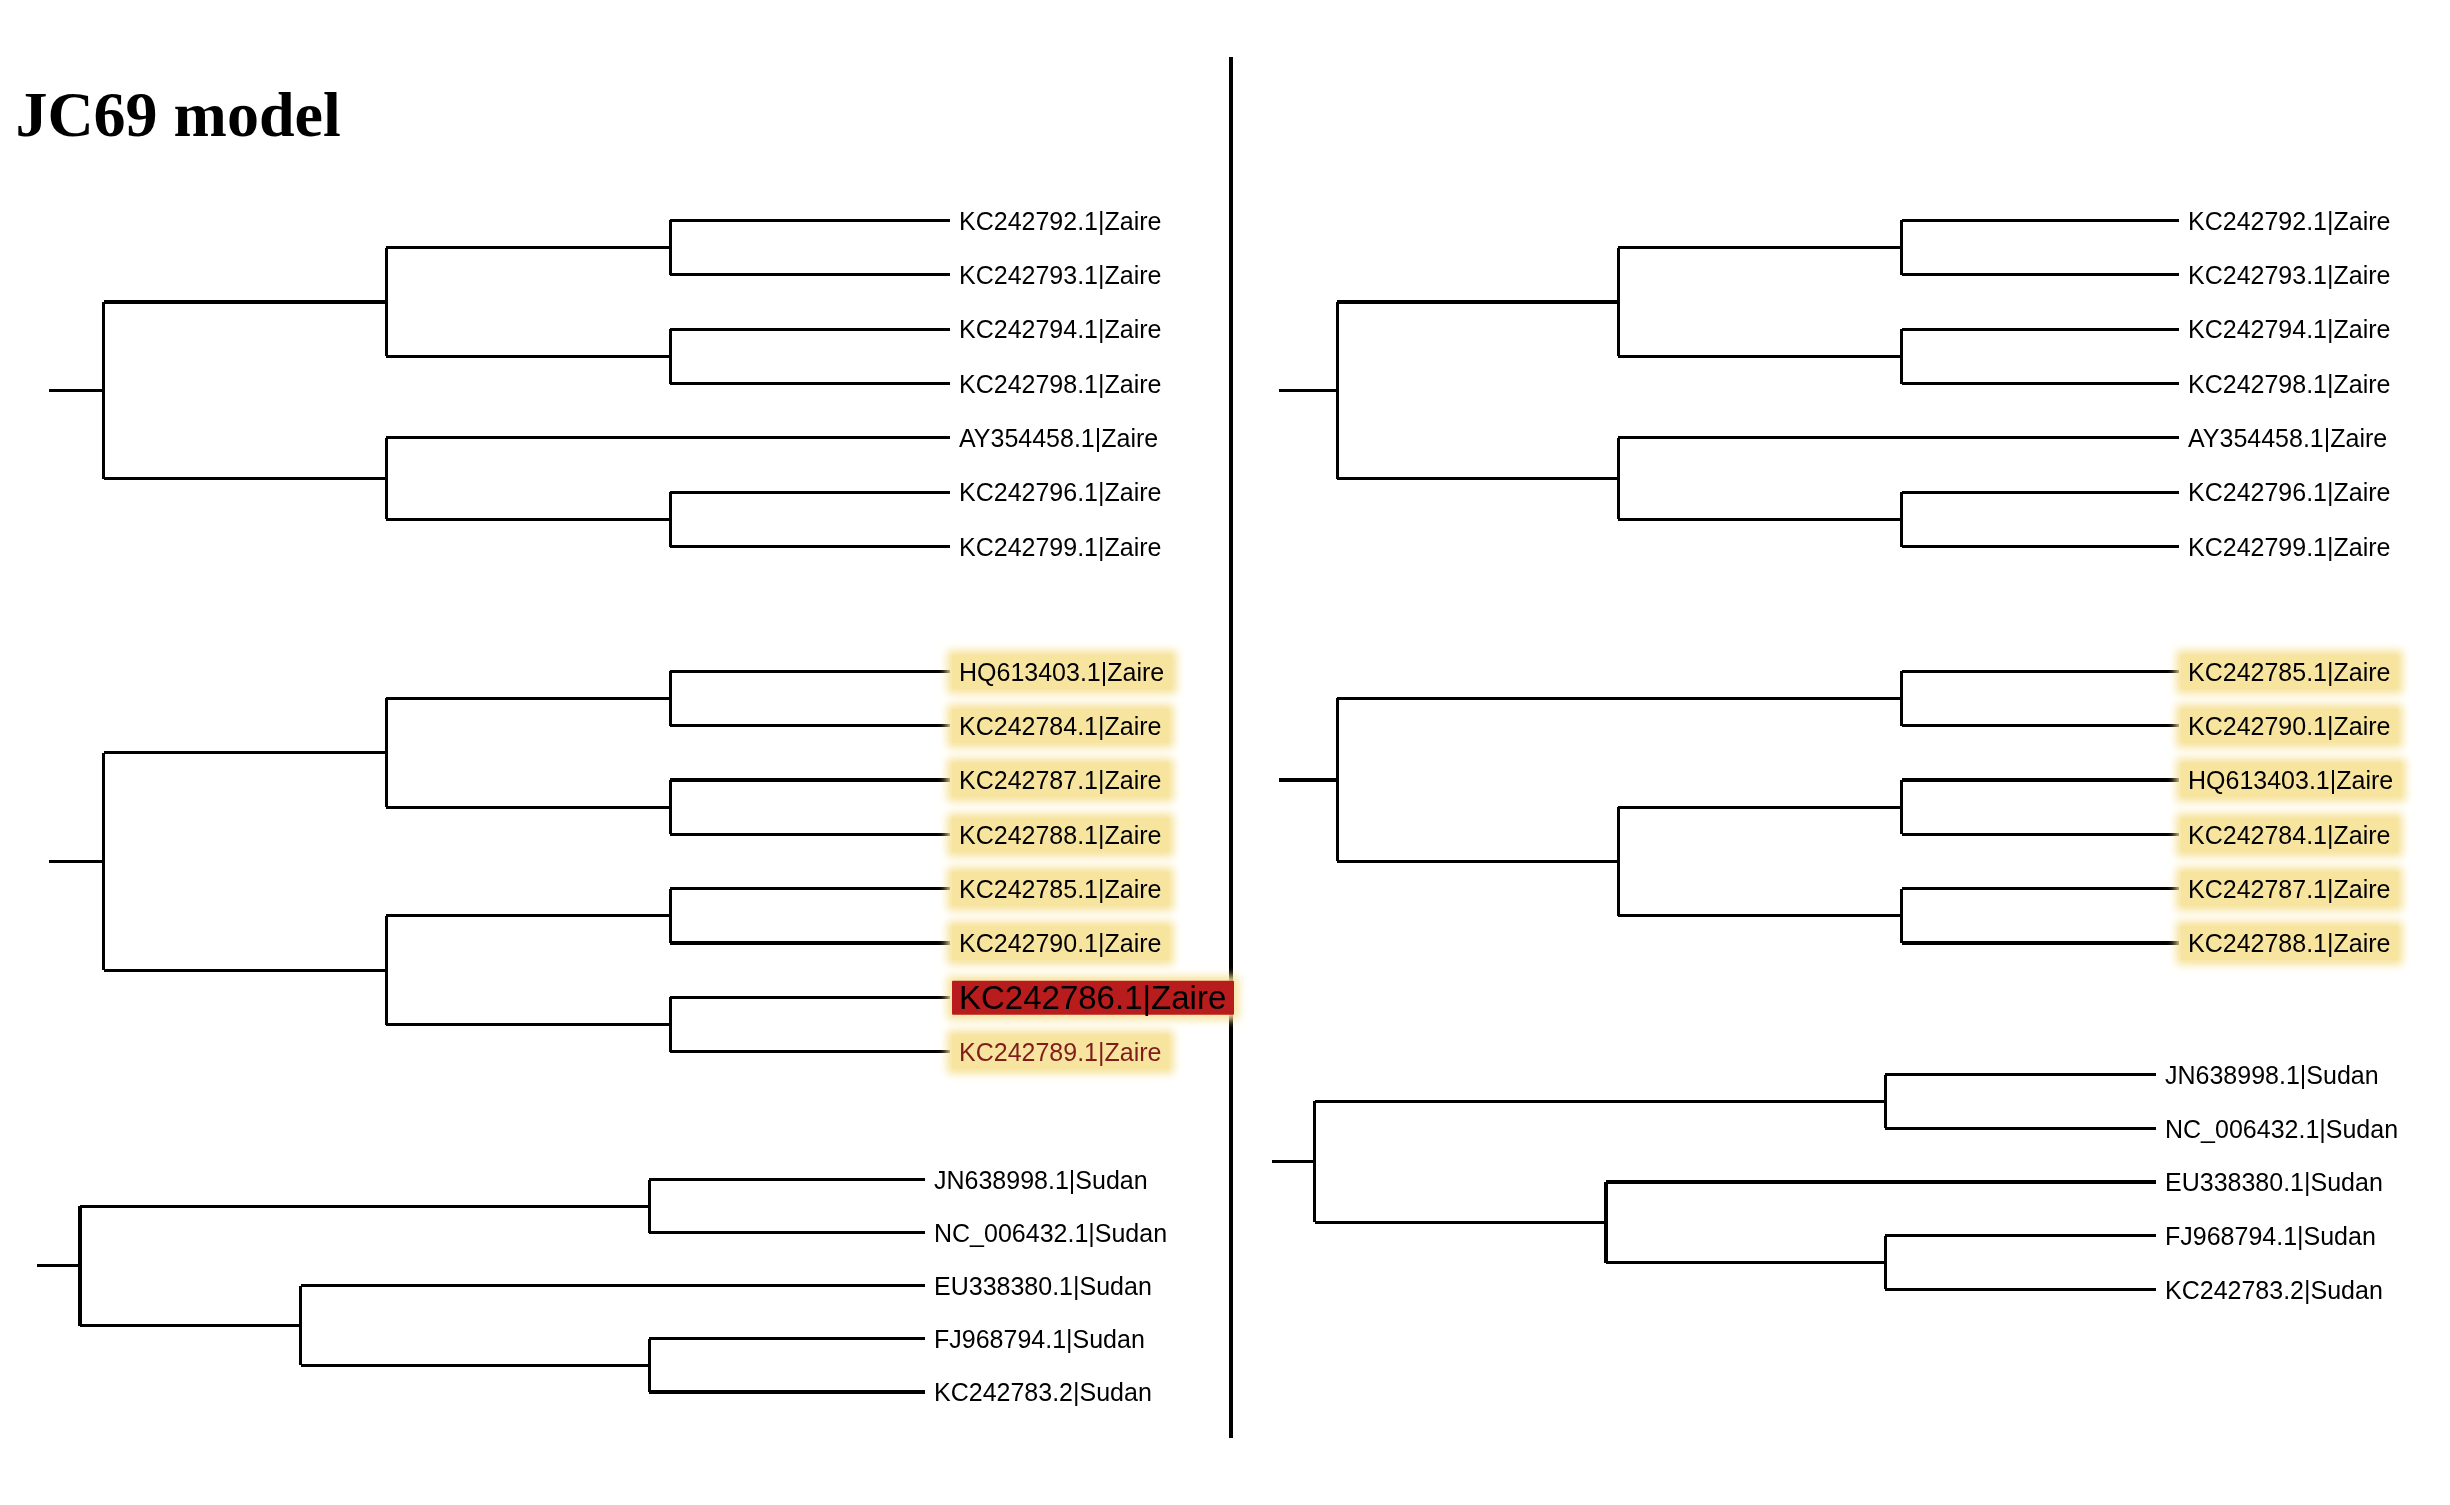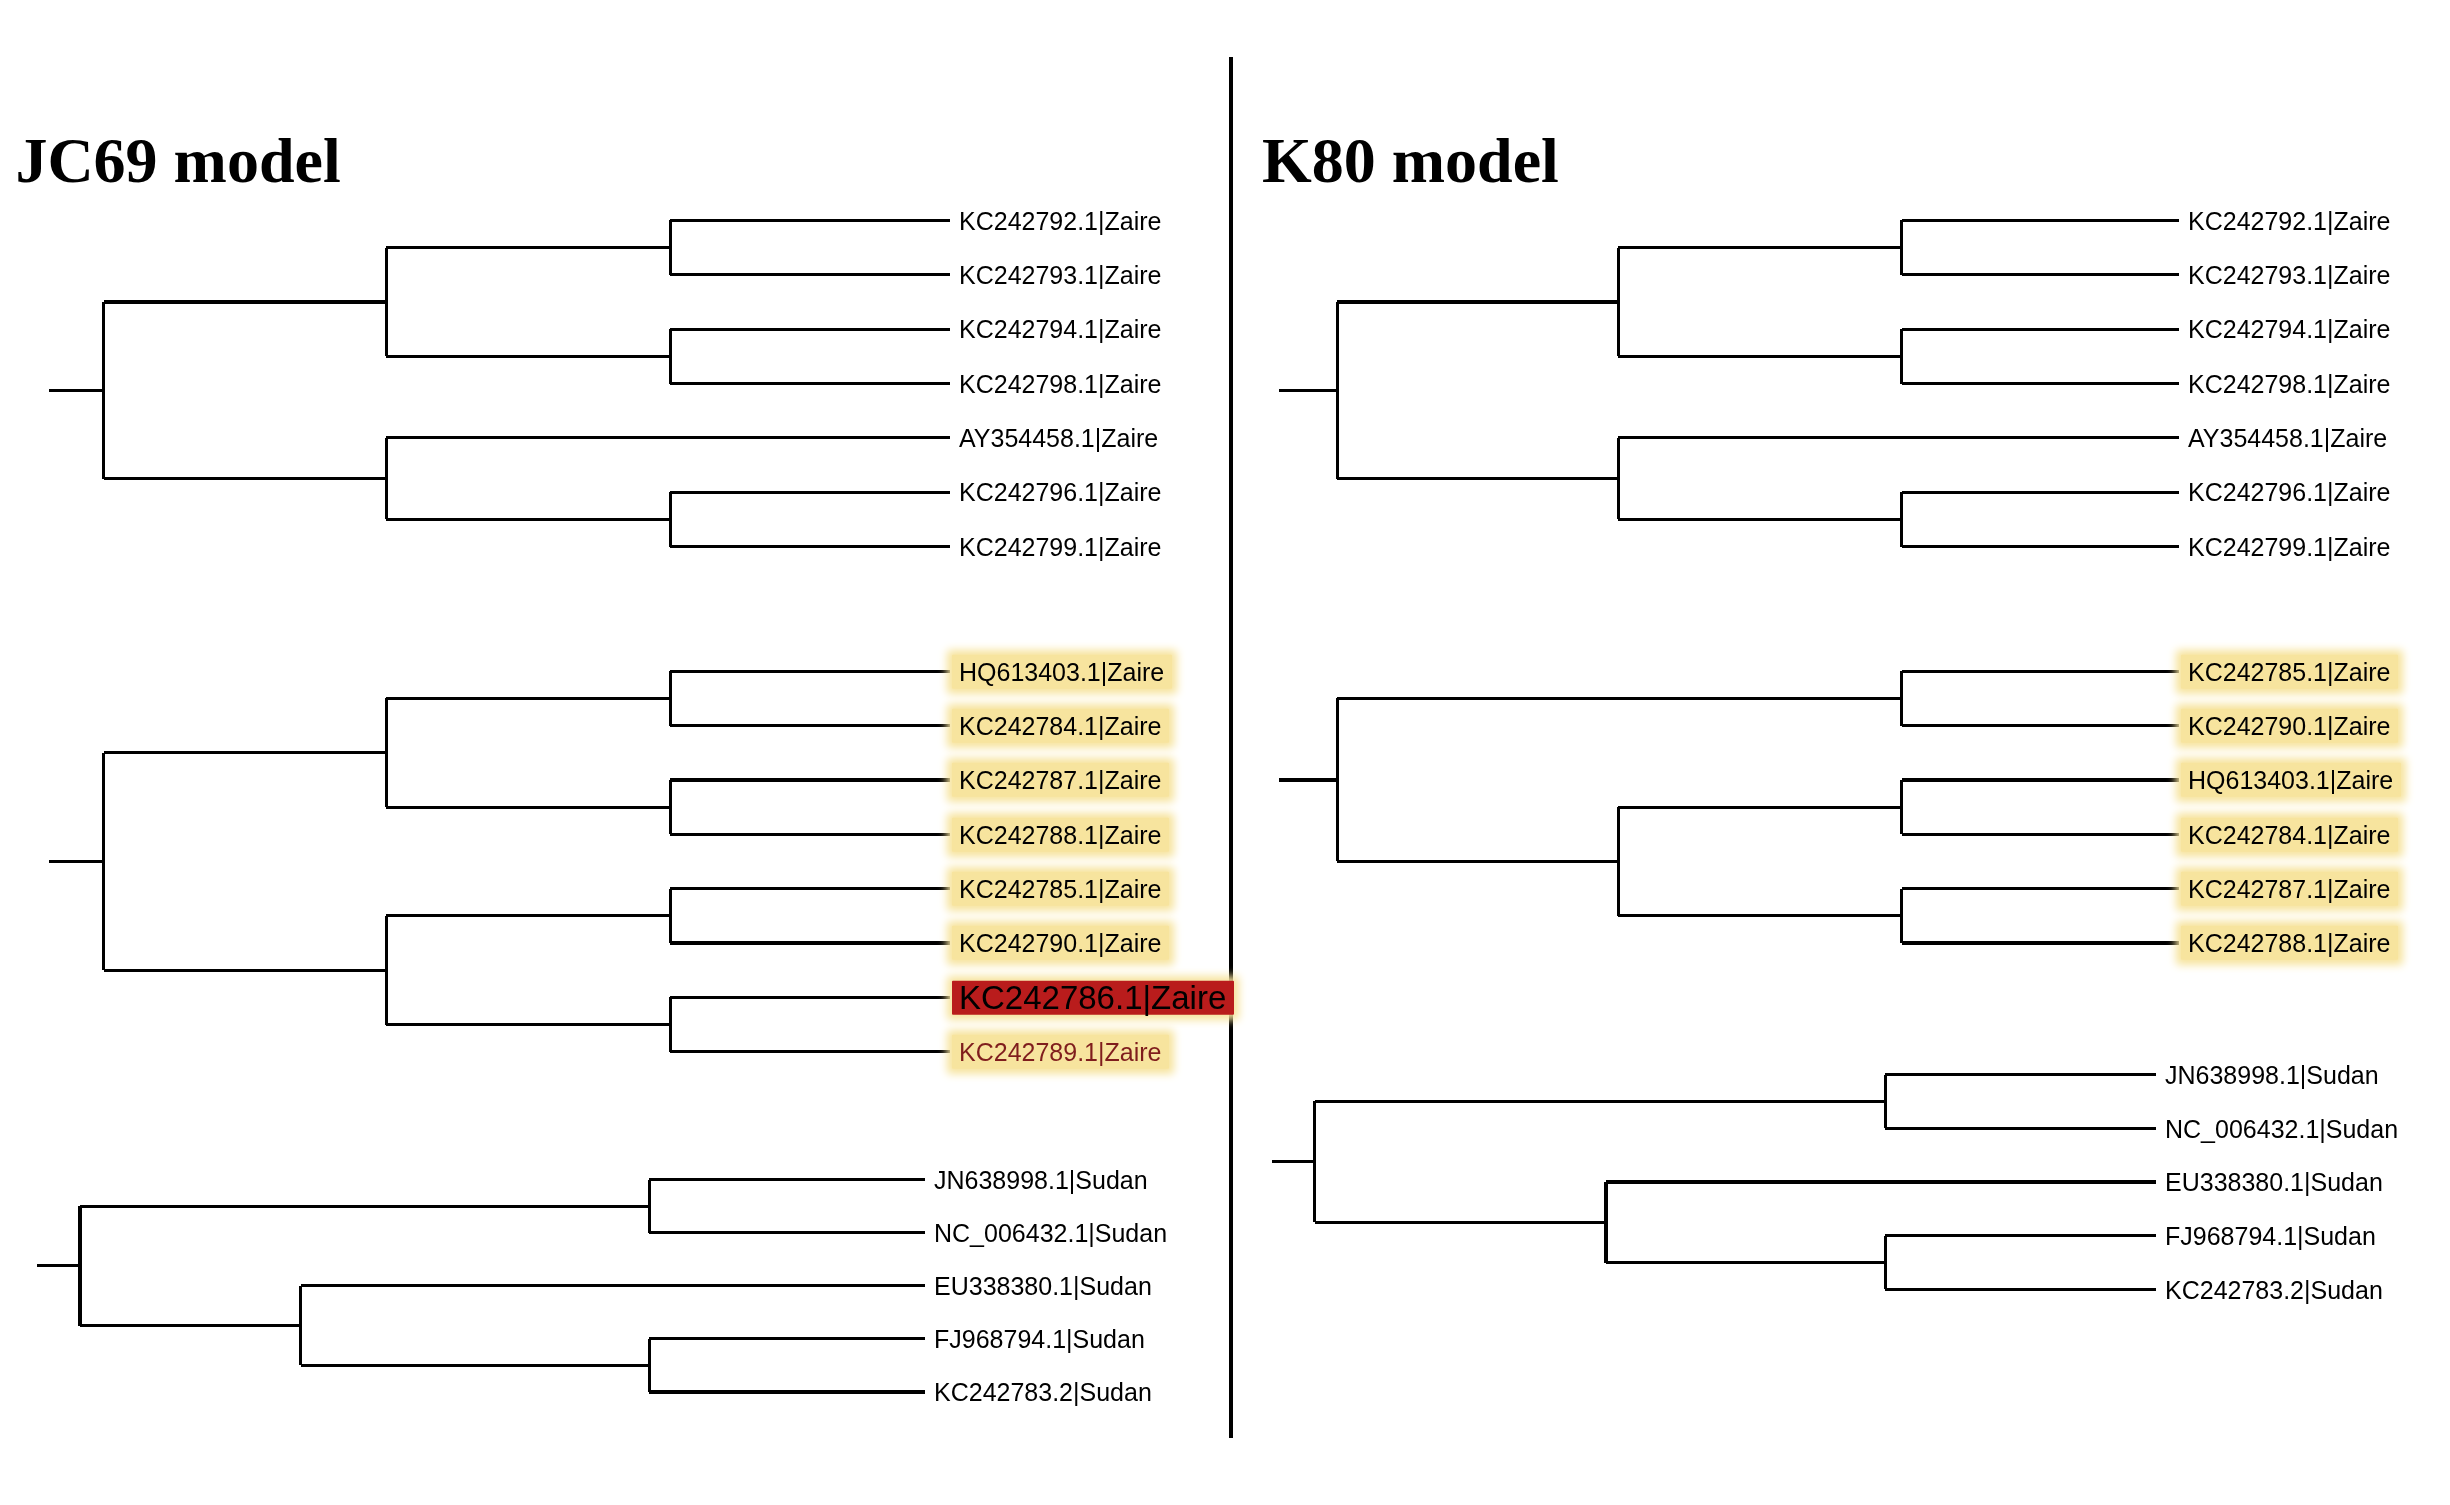--- a/index.html
+++ b/index.html
@@ -1,17 +1,17 @@
 <!DOCTYPE html>
 <html style="font-size:10px"><head>
 <meta charset="utf-8">
 <style>
   html,body{margin:0;padding:0;background:#ffffff;}
   #stage{position:relative;background:#ffffff;overflow:hidden;}
-  .title{position:absolute;font-family:"Liberation Serif",serif;font-weight:bold;color:#000;white-space:nowrap;margin-top:46px;}
+  .title{position:absolute;font-family:"Liberation Serif",serif;font-weight:bold;color:#000;white-space:nowrap;}
   .leaf{position:absolute;font-family:"Liberation Sans",sans-serif;color:#000;white-space:nowrap;transform:translateY(-50%);}
   .leaf.hl{border-radius:1px;padding:1.2px 7.4px;margin-left:-7.4px;}
   #divider{position:absolute;}
   svg#tree-lines{position:absolute;left:0;top:0;}
 </style>
 </head>
 <body>
 
 <div id="stage" style="width: 2450px; height: 1505px; background: rgb(255, 255, 255);">
   <svg id="tree-lines" xmlns="http://www.w3.org/2000/svg" width="2450" height="1505" viewBox="0 0 3966 2437">
@@ -124,21 +124,20 @@
         <line x1="2600" y1="1914" x2="2600" y2="2044.5" stroke="#000000" stroke-width="5" shape-rendering="crispEdges"></line>
         <line x1="2600" y1="1914" x2="3490" y2="1914" stroke="#000000" stroke-width="5" shape-rendering="crispEdges"></line>
         <line x1="2600" y1="2044.5" x2="3052" y2="2044.5" stroke="#000000" stroke-width="5" shape-rendering="crispEdges"></line>
         <line x1="2128" y1="1783.5" x2="2128" y2="1979.25" stroke="#000000" stroke-width="5" shape-rendering="crispEdges"></line>
         <line x1="2128" y1="1783.5" x2="3052" y2="1783.5" stroke="#000000" stroke-width="5" shape-rendering="crispEdges"></line>
         <line x1="2128" y1="1979.25" x2="2600" y2="1979.25" stroke="#000000" stroke-width="5" shape-rendering="crispEdges"></line>
         <line x1="2059" y1="1881.375" x2="2128" y2="1881.375" stroke="#000000" stroke-width="5" shape-rendering="crispEdges"></line>
       </g>
     </svg>
   <div class="title" style="left: 15.4px; top: 78px; font-size: 64px;">JC69 model</div>
-  <div class="title" style="left: 1262px; top: 78px; font-size: 64px;">K80 model</div>
   <div id="divider" style="left: 1229px; top: 57px; width: 4.3px; height: 1381px; background: rgb(0, 0, 0);"></div>
   <div id="labels">
       <div class="leaf" style="left: 959px; top: 221px; font-size: 25px; line-height: 32px; color: rgb(0, 0, 0);">KC242792.1|Zaire</div>
       <div class="leaf" style="left: 959px; top: 275px; font-size: 25px; line-height: 32px; color: rgb(0, 0, 0);">KC242793.1|Zaire</div>
       <div class="leaf" style="left: 959px; top: 329px; font-size: 25px; line-height: 32px; color: rgb(0, 0, 0);">KC242794.1|Zaire</div>
       <div class="leaf" style="left: 959px; top: 384px; font-size: 25px; line-height: 32px; color: rgb(0, 0, 0);">KC242798.1|Zaire</div>
       <div class="leaf" style="left: 959px; top: 438px; font-size: 25px; line-height: 32px; color: rgb(0, 0, 0);">AY354458.1|Zaire</div>
       <div class="leaf" style="left: 959px; top: 492px; font-size: 25px; line-height: 32px; color: rgb(0, 0, 0);">KC242796.1|Zaire</div>
       <div class="leaf" style="left: 959px; top: 547px; font-size: 25px; line-height: 32px; color: rgb(0, 0, 0);">KC242799.1|Zaire</div>
       <div class="leaf hl" style="left: 959px; top: 672px; font-size: 25px; line-height: 32px; color: rgb(0, 0, 0); background: rgb(247, 228, 158); box-shadow: rgb(247, 228, 158) 0px 0px 8.6px 4.3px;">HQ613403.1|Zaire</div>

